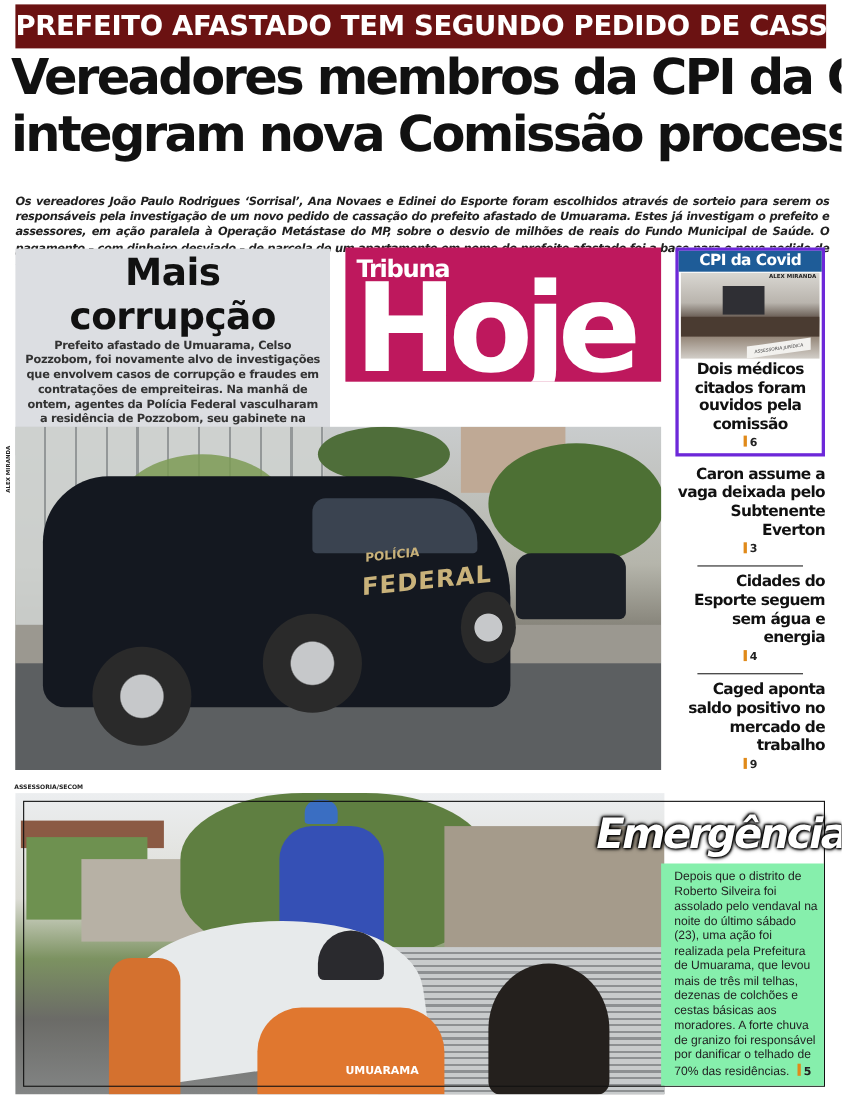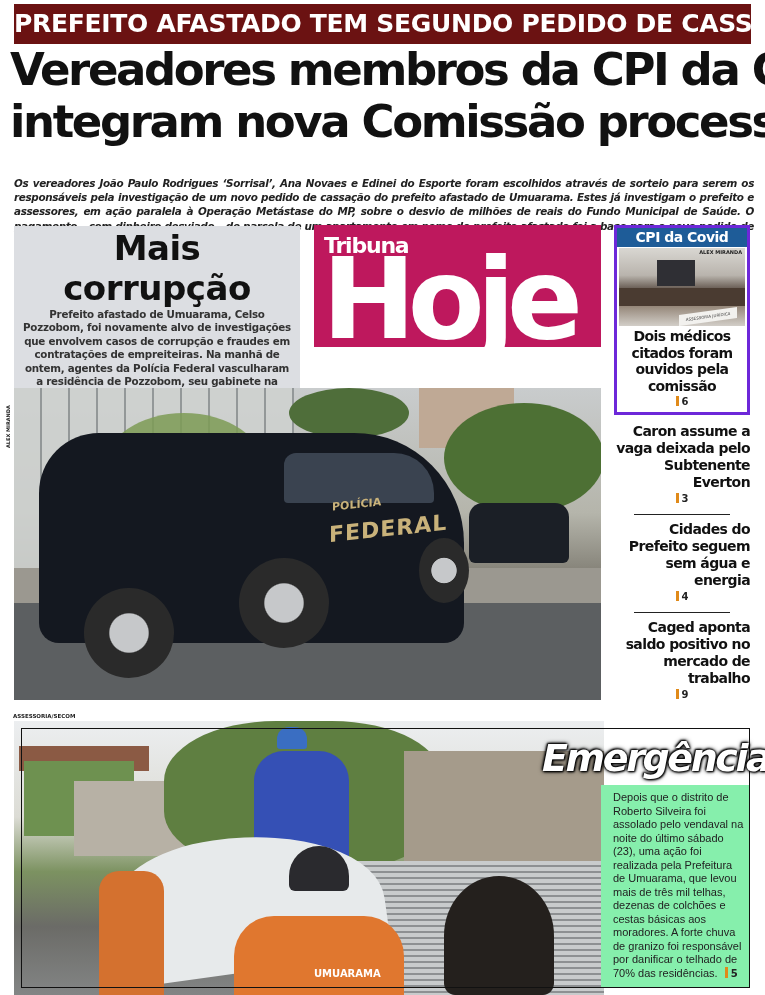--- a/index.html
+++ b/index.html
@@ -225,21 +225,21 @@
   <div class="cpi-head">Dois médicos citados foram ouvidos pela comissão</div>
   <div class="ref-center"><span class="bar"></span><span>6</span></div>
 </div>
 
 <div class="side-story" style="top:423px">
   <div class="title">Caron assume a vaga deixada pelo Subtenente Everton</div>
   <div class="ref-center"><span class="bar"></span><span>3</span></div>
 </div>
 <div class="side-divider" style="top:514px"></div>
 <div class="side-story" style="top:521px">
-  <div class="title">Cidades do Prefeito seguem sem água e energia</div>
+  <div class="title">Cidades do Esporte seguem sem água e energia</div>
   <div class="ref-center"><span class="bar"></span><span>4</span></div>
 </div>
 <div class="side-divider" style="top:612px"></div>
 <div class="side-story" style="top:619px">
   <div class="title">Caged aponta saldo positivo no mercado de trabalho</div>
   <div class="ref-center"><span class="bar"></span><span>9</span></div>
 </div>
 
 <div class="mp-credit">ALEX MIRANDA</div>
 <div class="main-photo">

